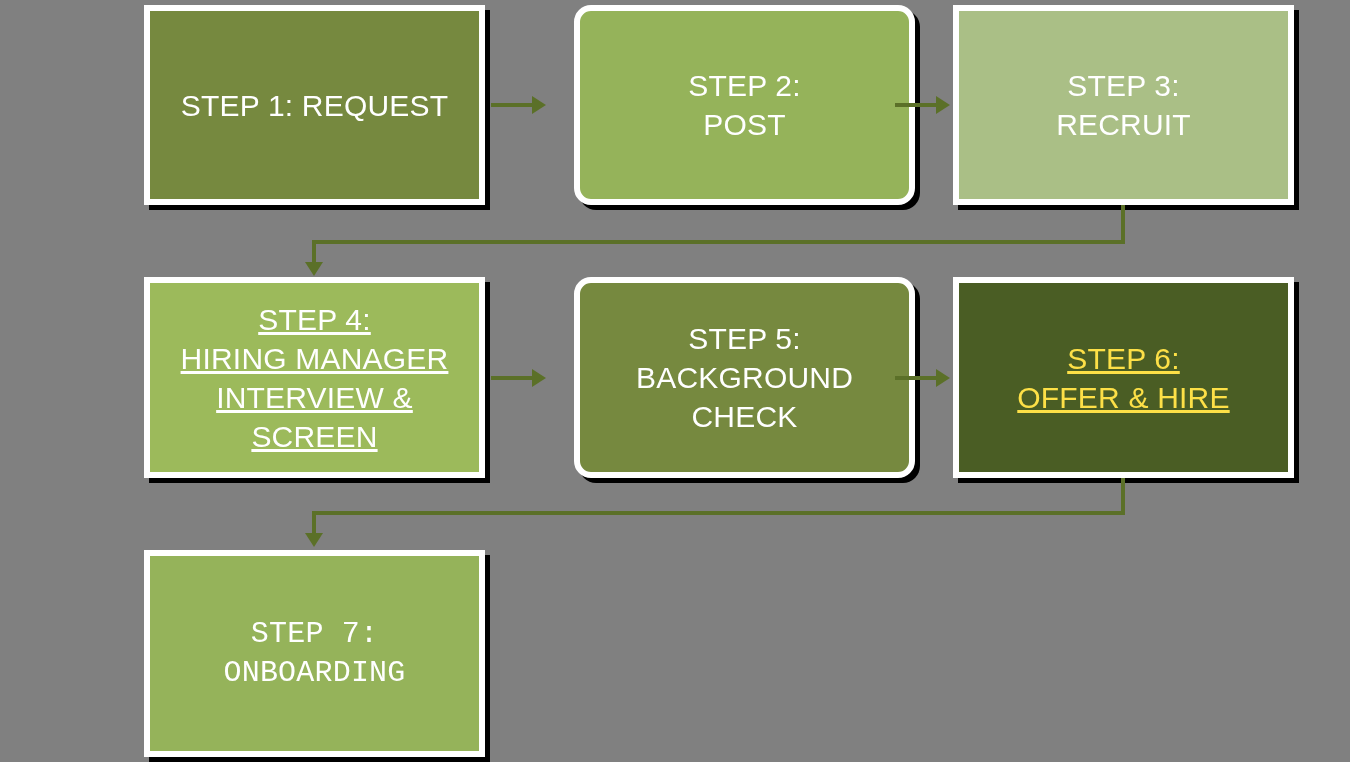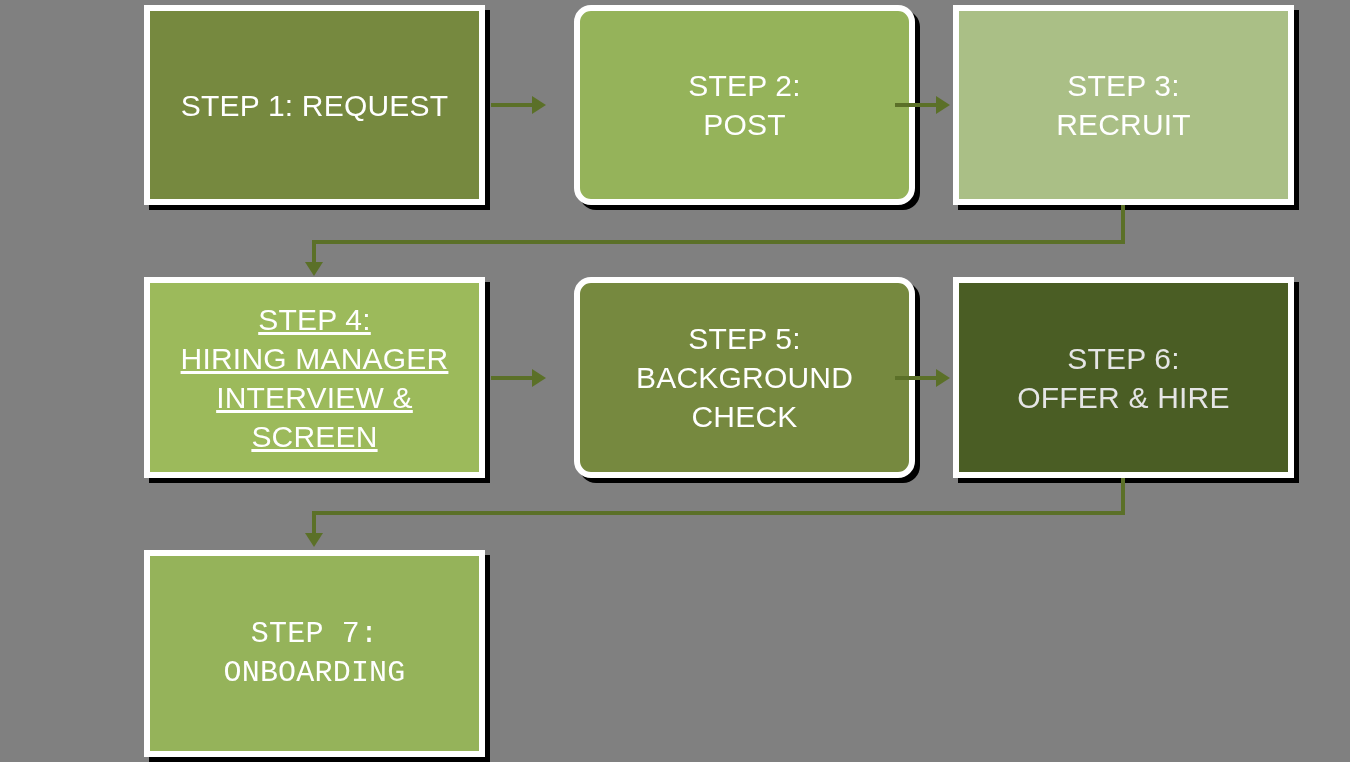--- a/index.html
+++ b/index.html
@@ -119,21 +119,21 @@
 INTERVIEW &amp;
 SCREEN</span>
   </div>
 
   <div class="node r2 c2" id="node-step-5" style="background: rgb(118, 137, 63); border-color: rgb(255, 255, 255); color: rgb(255, 255, 255);">
     <span class="node-label">STEP 5:
 BACKGROUND
 CHECK</span>
   </div>
 
-  <div class="node r2 c3" id="node-step-6" style="background: rgb(74, 93, 36); border-color: rgb(255, 255, 255); color: #e5e5e5;">
+  <div class="node r2 c3" id="node-step-6" style="background: rgb(74, 93, 36); border-color: rgb(255, 255, 255); color: #fde047; text-decoration: underline;">
     <span class="node-label">STEP 6:
 OFFER &amp; HIRE</span>
   </div>
 
   <div class="node r3 c1" id="node-step-7" style="background: rgb(149, 179, 90); border-color: rgb(255, 255, 255); color: rgb(255, 255, 255);">
     <span class="node-label">STEP 7:
 ONBOARDING</span>
   </div>
 
   <div class="conn">

